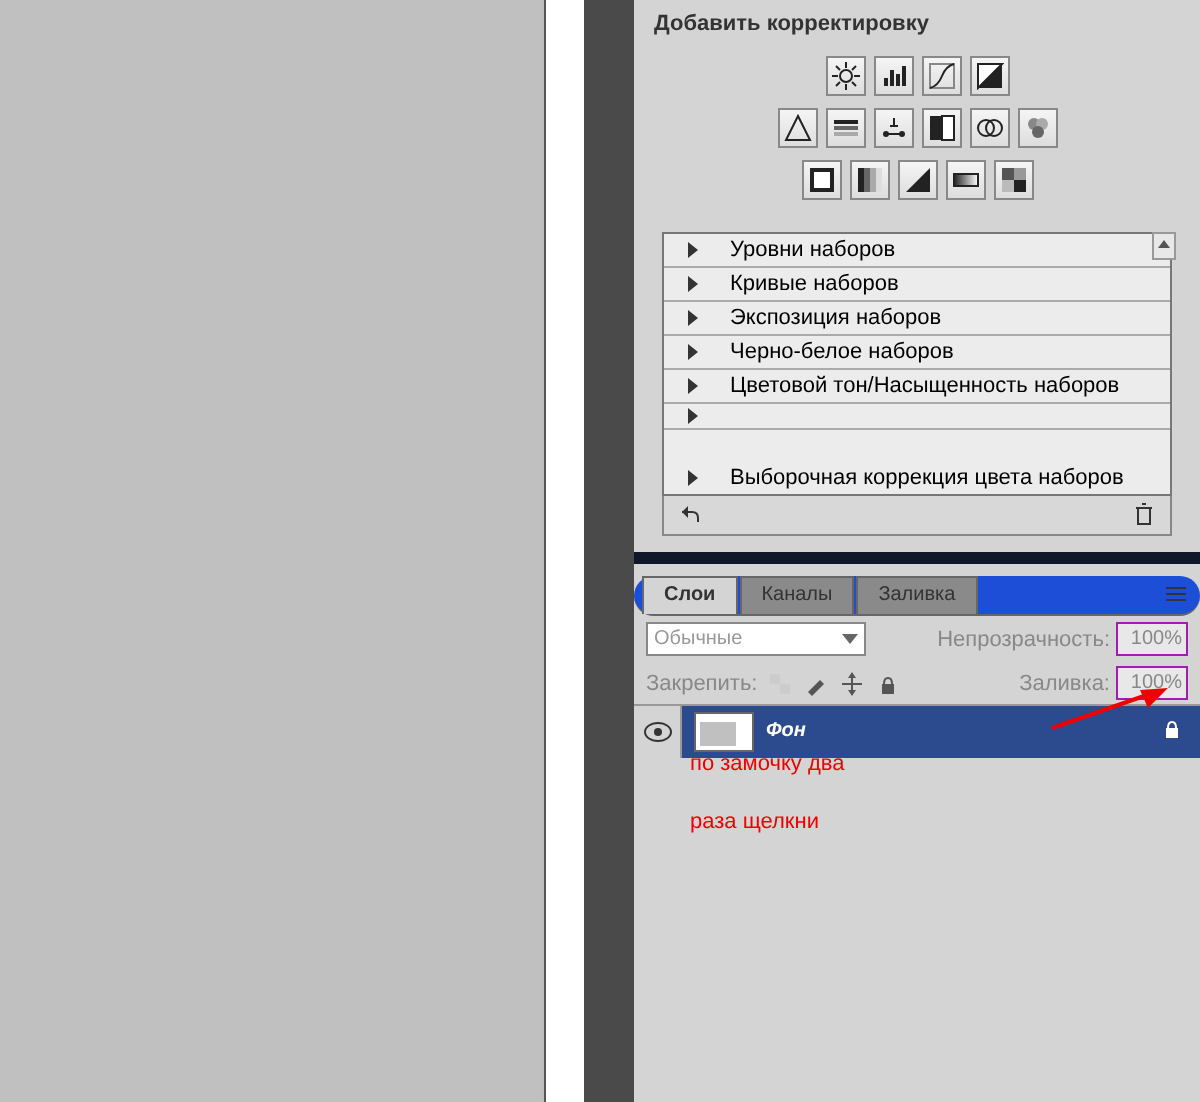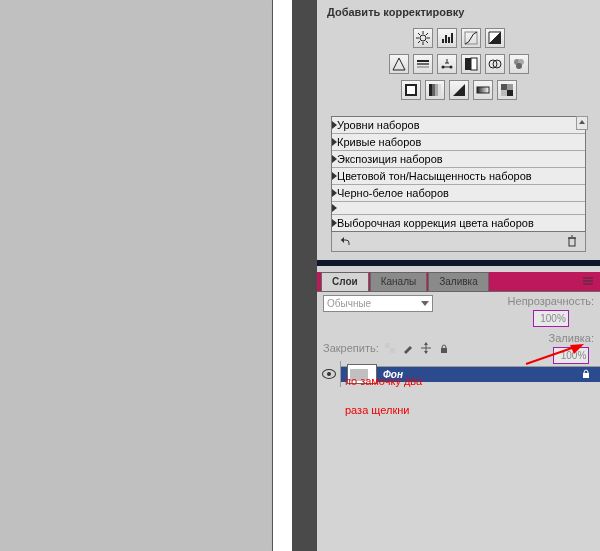--- a/index.html
+++ b/index.html
@@ -13,47 +13,47 @@
     .adj-panel { padding: 4px 6px; border-bottom: 6px solid #0f172a; }
     .adj-title { font-weight: bold; color: #333; padding: 2px 4px; }
     
     .icon-rows { display: flex; flex-direction: column; align-items: center; gap: 6px; padding: 8px 0 12px 0; }
     .icon-row { display: flex; gap: 4px; }
     .icon-btn { width: 20px; height: 20px; background: linear-gradient(#f5f5f5,#ddd); border: 1px solid #888; display: flex; align-items: center; justify-content: center; cursor: pointer; }
     .icon-btn svg { width: 14px; height: 14px; }
     
     .presets { padding: 4px 8px; position: relative; }
     .preset-list { border: 1px solid #777; background: #ececec; }
-    .preset-row { border-bottom: 1px solid #aaa; padding: 2px 0; display: flex; align-items: center; gap: 0; cursor: pointer; }
-    .preset-row:last-child { border-bottom: none; }
+    .preset-row { border-bottom: 1px solid #aaa; padding: 2px 12px; display: flex; align-items: center; gap: 16px; cursor: pointer; }
+    .preset-row:last-child { border-bottom: none; margin-top: 16px; }
     .tri { width: 0; height: 0; border-top: 4px solid transparent; border-bottom: 4px solid transparent; border-left: 5px solid #333; }
     .scrollbar-stub { position: absolute; right: 6px; top: 4px; width: 12px; height: 14px; background: #e8e8e8; border: 1px solid #999; }
     .scrollbar-stub::after { content: ''; position: absolute; left: 2px; top: 3px; width: 0; height: 0; border-left: 3px solid transparent; border-right: 3px solid transparent; border-bottom: 4px solid #555; }
     
     .bottom-bar { display: flex; justify-content: space-between; border: 1px solid #888; border-top: none; background: #d8d8d8; padding: 2px 6px; height: 20px; }
     .bottom-bar .sm-icon { width: 14px; height: 14px; display: inline-block; }
     
     .layers-panel { margin-top: 6px; }
-    .tabs { display: flex; background: #be185d; border-bottom: 1px solid #666; height: 20px; padding-left: 4px; gap: 1px; position: relative; }
+    .tabs { display: flex; background: #1d4ed8; border-bottom: 1px solid #666; height: 20px; padding-left: 4px; gap: 1px; position: relative; border-radius: 10px; }
     .tab { padding: 3px 10px 2px; background: #8a8a8a; color: #333; cursor: pointer; font-size: 10px; border: 1px solid #666; border-bottom: none; }
     .tab.active { background: #d4d4d4; font-weight: bold; }
     .tab-menu { position: absolute; right: 6px; top: 4px; cursor: pointer; }
     
-    .layer-opts { padding: 3px 6px; display: flex; align-items: flex-start; justify-content: space-between; }
+    .layer-opts { padding: 3px 6px; display: flex; align-items: flex-end; justify-content: space-between; }
     .blend-select { width: 110px; height: 17px; background: #fff; border: 1px solid #888; padding-left: 3px; color: #999; line-height: 15px; font-size: 10px; position: relative; }
     .blend-select::after { content: ''; position: absolute; right: 3px; top: 5px; width: 0; height: 0; border-left: 4px solid transparent; border-right: 4px solid transparent; border-top: 5px solid #666; }
-    .opacity-group { display: flex; align-items: center; gap: 3px; color: #888; font-size: 10px; flex-direction: column; }
+    .opacity-group { display: flex; align-items: center; gap: 3px; color: #888; font-size: 10px; }
     .opacity-field { width: 36px; height: 17px; background: #e8e8e8; border: 1px solid #a21caf; text-align: right; padding-right: 2px; line-height: 15px; color: #888; font-size: 10px; }
     
     .lock-row { padding: 2px 6px; display: flex; align-items: center; justify-content: space-between; color: #888; font-size: 10px; }
     .lock-icons { display: flex; gap: 6px; align-items: center; }
     .lock-icons .li { width: 12px; height: 12px; display: inline-block; }
     
     .layer-list { border-top: 1px solid #999; }
-    .layer-row { background: #2b4b8e; color: #fff; display: flex; align-items: center; height: 15px; border-bottom: 1px solid #2b4b8e; }
+    .layer-row { background: #2b4b8e; color: #fff; display: flex; align-items: center; height: 26px; border-bottom: 1px solid #2b4b8e; }
     .vis-col { width: 24px; height: 26px; background: #d4d4d4; border-right: 1px solid #999; display: flex; align-items: center; justify-content: center; }
     .eye { width: 14px; height: 10px; border: 1px solid #333; border-radius: 50%; position: relative; }
     .eye::after { content: ''; width: 4px; height: 4px; background: #333; border-radius: 50%; position: absolute; left: 4px; top: 2px; }
     .thumb { width: 30px; height: 20px; background: #fff; border: 1px solid #666; margin: 0 6px; position: relative; }
     .thumb::after { content: ''; position: absolute; left: 2px; top: 4px; width: 18px; height: 12px; background: #c0c0c0; }
     .layer-name { font-style: italic; font-weight: bold; flex: 1; font-size: 10px; }
     .lock-ic { margin-right: 8px; }
     
     .arrow-anno { position: absolute; left: 524px; top: 344px; pointer-events: none; }
     .annotation { position: absolute; left: 345px; top: 364px; color: #f00000; font-size: 22px; font-family: Arial; line-height: 1.3; pointer-events: none; }
@@ -199,25 +199,25 @@
         <div class="preset-row">
             <span class="tri"></span>
             <span>Кривые наборов</span>
           </div>
         <div class="preset-row">
             <span class="tri"></span>
             <span>Экспозиция наборов</span>
           </div>
         <div class="preset-row">
             <span class="tri"></span>
+            <span>Черно-белое наборов</span>
+          </div>
+        <div class="preset-row">
+            <span class="tri"></span>
             <span>Цветовой тон/Насыщенность наборов</span>
-          </div>
-        <div class="preset-row">
-            <span class="tri"></span>
-            <span>Черно-белое наборов</span>
           </div>
         <div class="preset-row">
             <span class="tri"></span>
           </div>
         <div class="preset-row">
             <span class="tri"></span>
             <span>Выборочная коррекция цвета наборов</span>
           </div>
       </div>
       <div class="bottom-bar">

